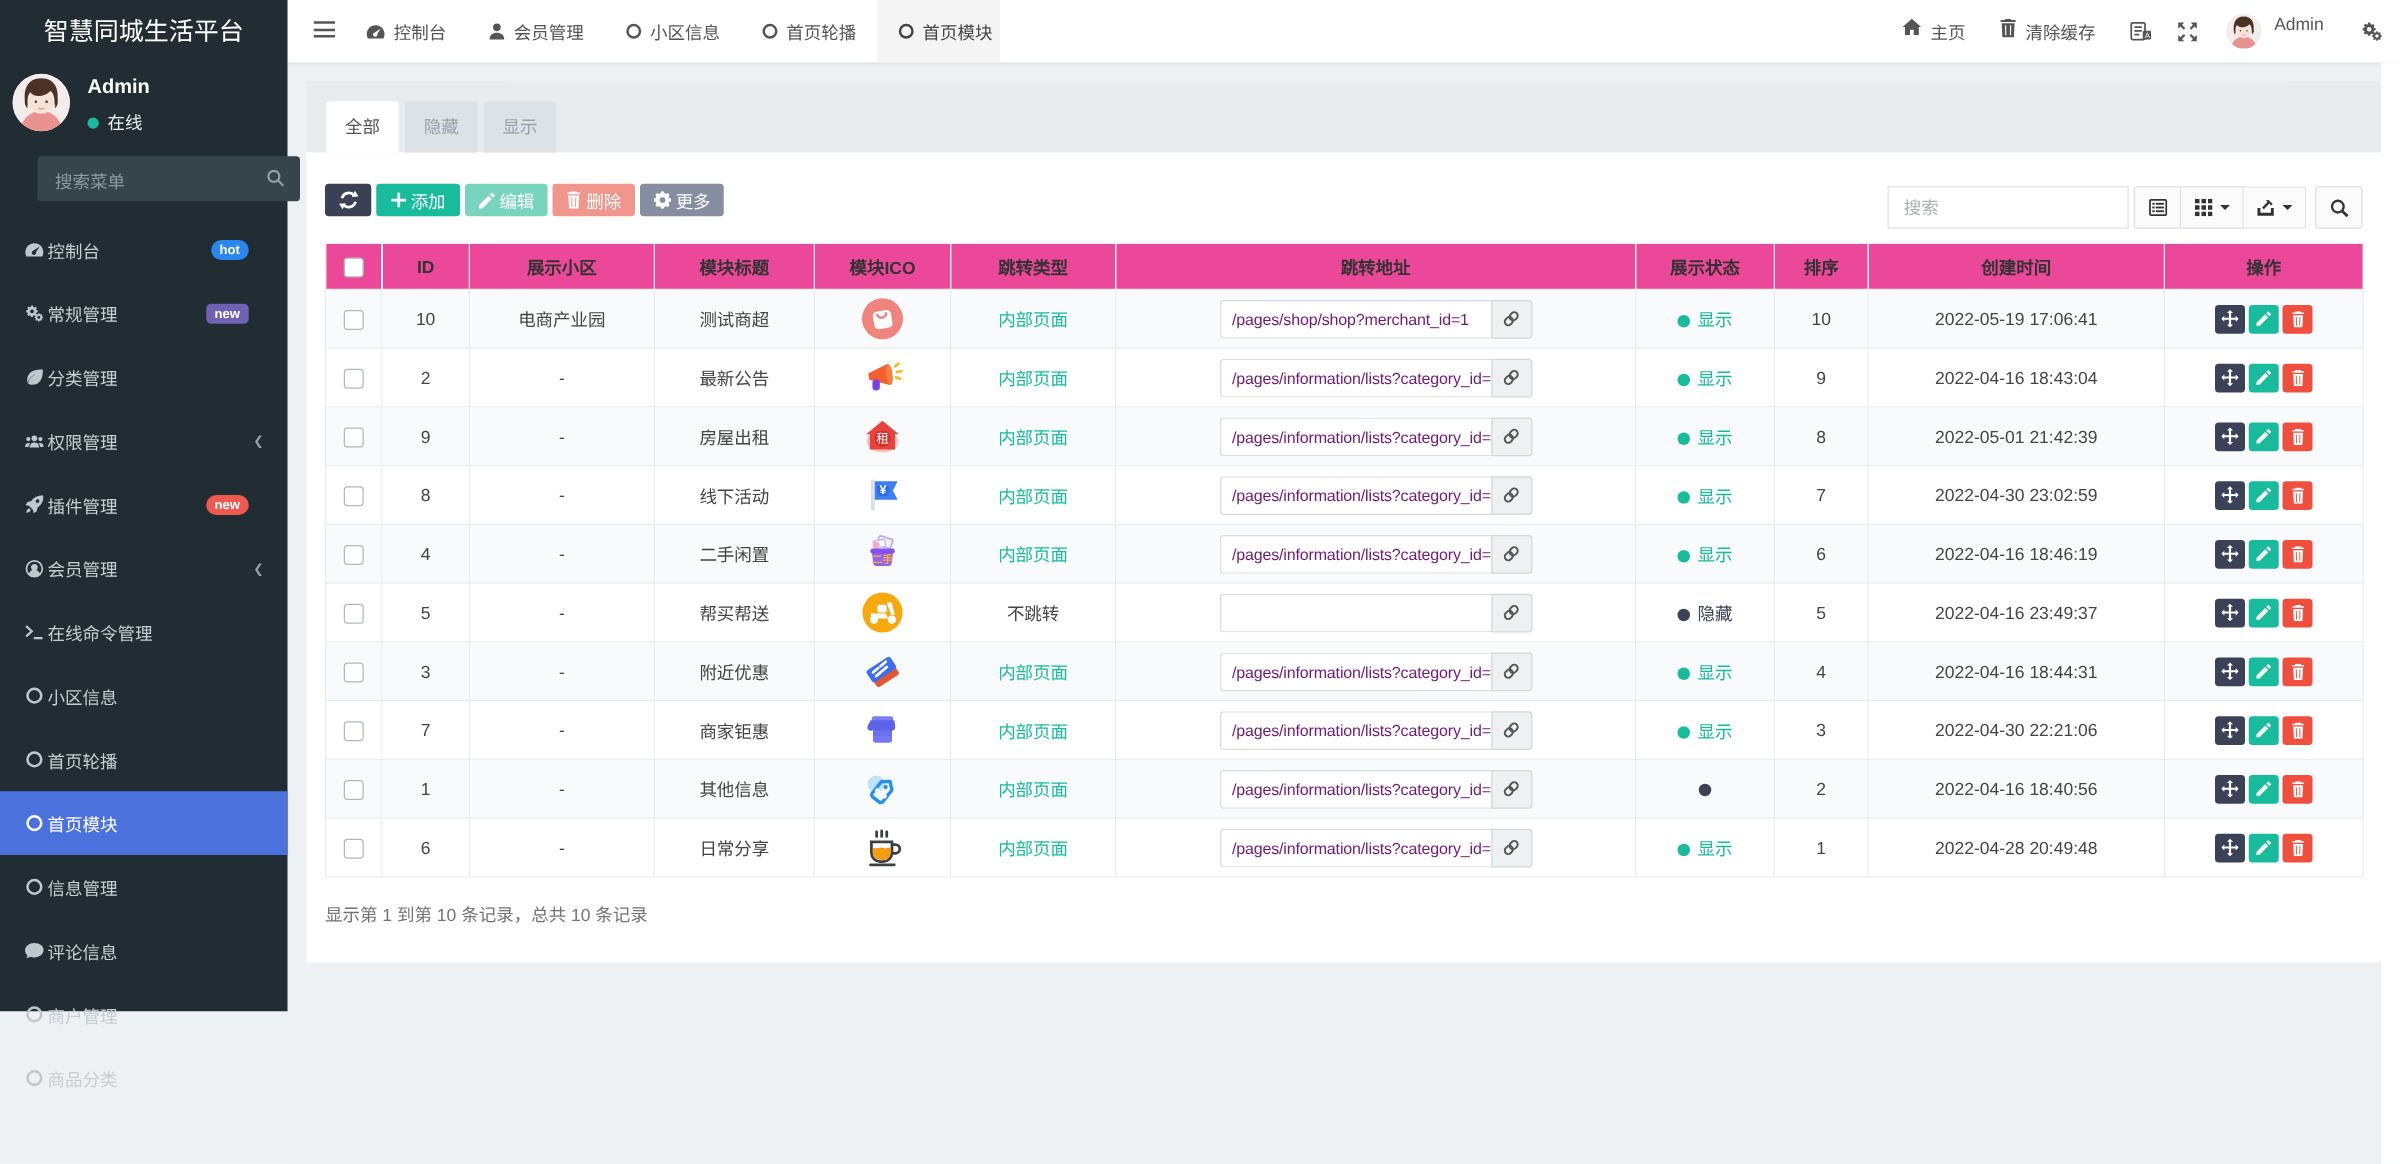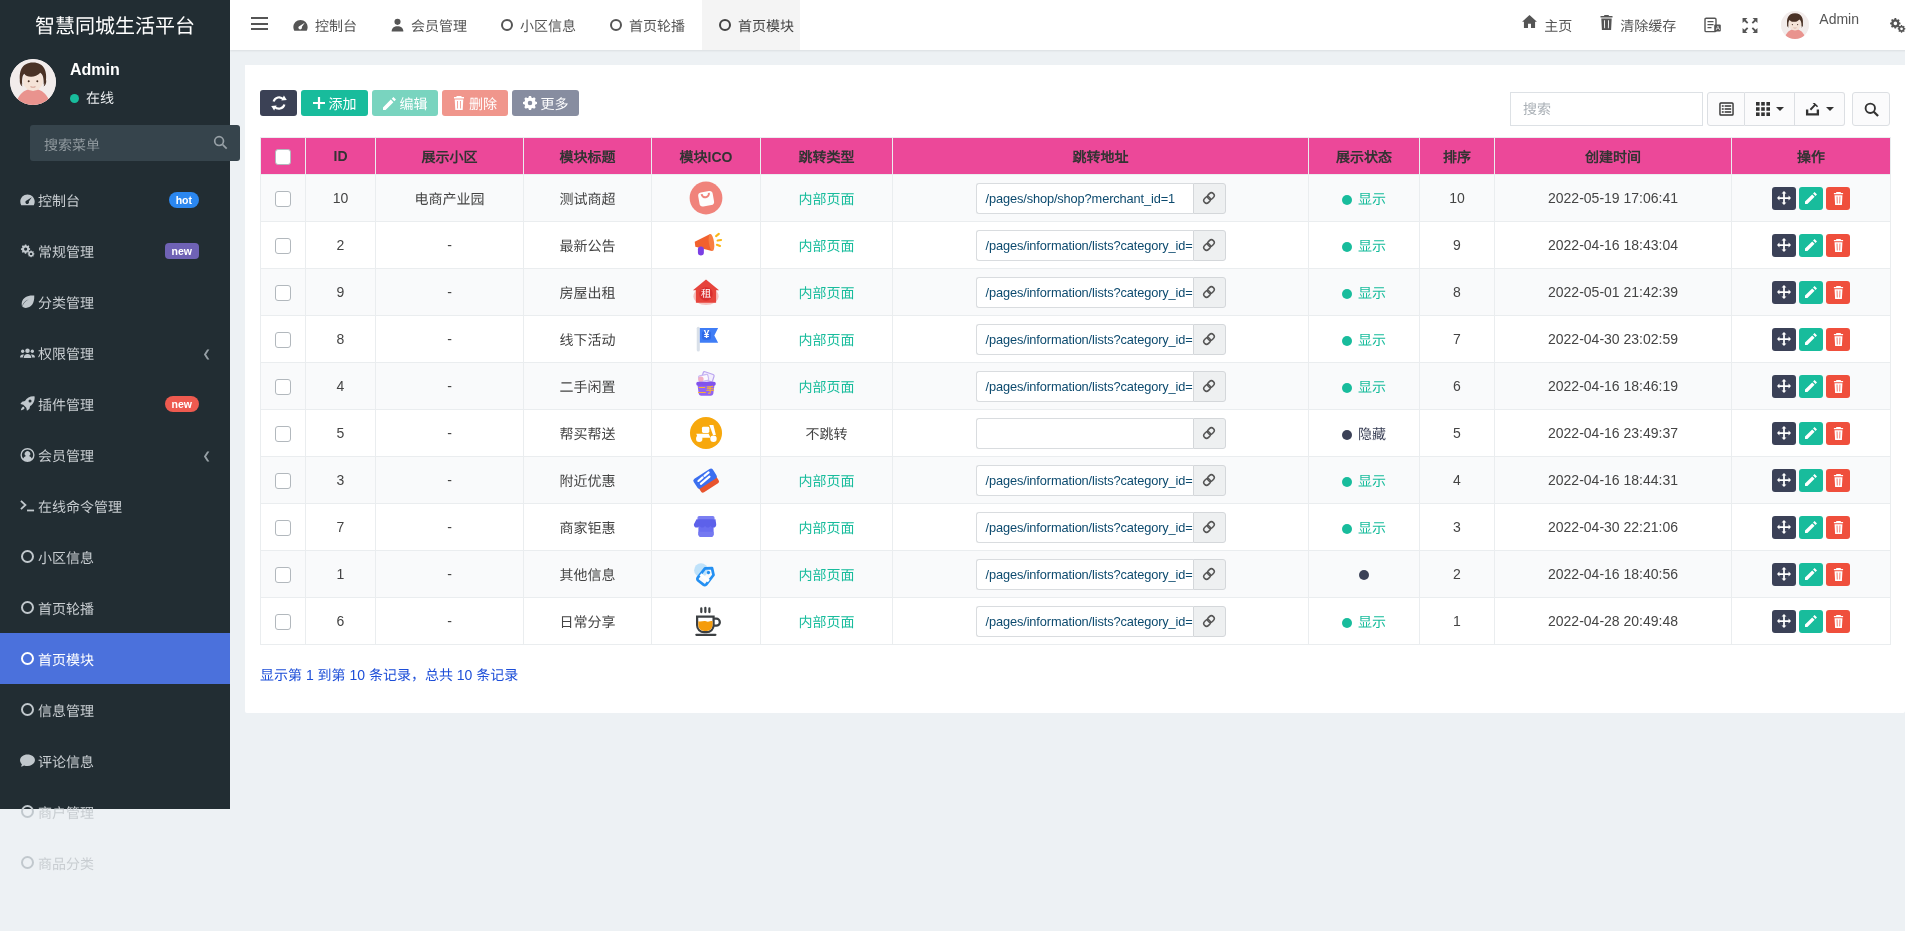--- a/index.html
+++ b/index.html
@@ -69,27 +69,27 @@
 th,td{border:1px solid #eaedef;text-align:center;vertical-align:middle;overflow:hidden;}
 th{height:37px;font-size:14px;color:#333;font-weight:bold;background:#ec4899;}
 td{height:47px;font-size:14px;color:#444;}
 tr.odd td{background:#f9fafb;}
 .ck{display:inline-block;width:16px;height:16px;border:1px solid #b2b8bd;border-radius:3px;background:#fff;vertical-align:middle;}
 .tgreen{color:#18bc9c;}
 .sdot{display:inline-block;width:10px;height:10px;border-radius:50%;vertical-align:-1px;margin-right:6px;}
 .g{background:#18bc9c;}
 .k{background:#3b4157;}
 .igroup{display:flex;width:250px;margin:0 auto;height:31px;}
-.iinp{flex:1;border:1px solid #d9dcdf;border-right:none;border-radius:3px 0 0 3px;background:#fff;font-size:12.8px;letter-spacing:-0.12px;color:#0c4a6e;line-height:29px;text-align:left;padding:0 0 0 9px;white-space:nowrap;overflow:hidden;}
+.iinp{flex:1;border:1px solid #d9dcdf;border-right:none;border-radius:3px 0 0 3px;background:#fff;font-size:12.8px;letter-spacing:-0.12px;color:#701a75;line-height:29px;text-align:left;padding:0 0 0 9px;white-space:nowrap;overflow:hidden;}
 .iadd{width:33px;border:1px solid #d4d7da;border-radius:0 3px 3px 0;background:#eef0f1;display:flex;align-items:center;justify-content:center;}
 .abtn{display:inline-flex;width:24px;height:23px;border-radius:3px;align-items:center;justify-content:center;margin:0 1.5px;vertical-align:middle;}
 .a-move{background:#3b4157;}
 .a-edit{background:#18bc9c;}
 .a-del{background:#ef4f3c;}
-.foot{margin-top:19px;font-size:14px;color:#1d4ed8;text-align:left;}
+.foot{margin-top:19px;font-size:14px;color:#737373;text-align:left;}
 </style>
 </head>
 <body>
 
 <div class="sidebar">
   <div class="brand">智慧同城生活平台</div>
   <div class="user">
     <div class="avatar"><svg width="46" height="46" viewBox="0 0 46 46">
           <circle cx="23" cy="23" r="23" fill="#f2eceb"></circle>
           <path d="M5.5 46 Q9 30.5 23 29.5 Q37 30.5 40.5 46 Z" fill="#e9938e"></path>
@@ -267,20 +267,25 @@
             </g>
           </svg>
         </span>
       </div>
   </div>
 </div>
 
 <div style="position:absolute;right:0;top:50px;width:15px;height:881px;background:#fff;z-index:6"></div>
 <div class="content">
   <div class="panel">
+    <div class="phead">
+      <div class="ptab on">全部</div>
+      <div class="ptab">隐藏</div>
+      <div class="ptab">显示</div>
+    </div>
     <div class="pbody">
       <div class="tbar">
         <span class="btn btn-refresh">
             <svg width="16" height="16" viewBox="0 0 16 16">
               <g fill="none" stroke="#fff" stroke-width="2.2">
                 <path d="M2.6 6.6a5.6 5.6 0 0 1 9.8-2.2"></path>
                 <path d="M13.4 9.4a5.6 5.6 0 0 1-9.8 2.2"></path>
               </g>
               <path fill="#fff" d="M12.9 0.6l2.9 4.5-5.4.4z"></path>
               <path fill="#fff" d="M3.1 15.4L.2 10.9l5.4-.4z"></path>

